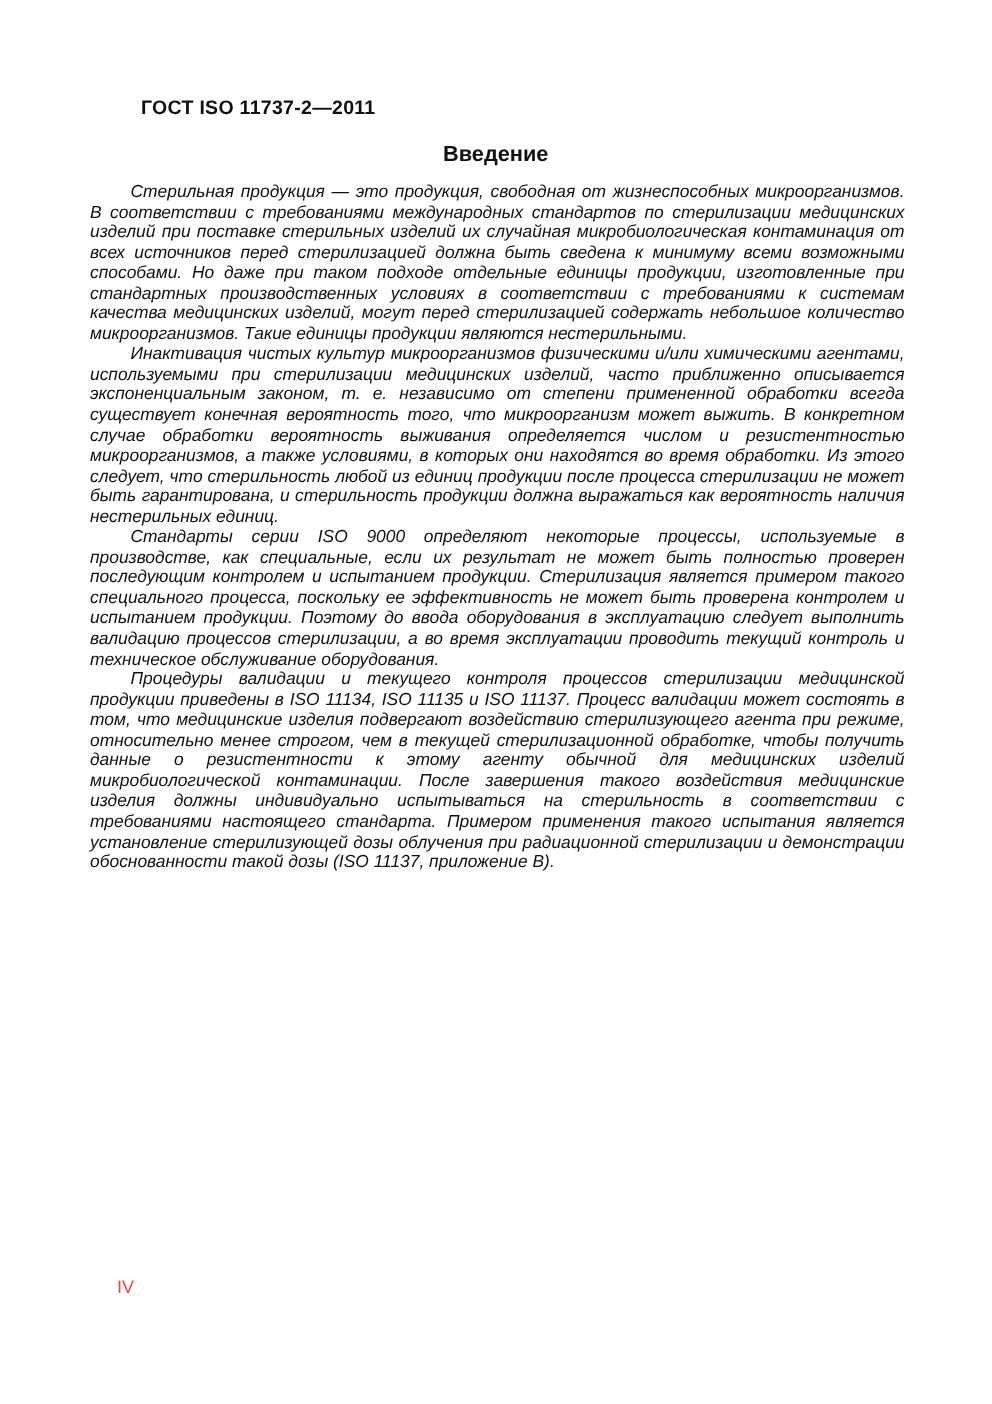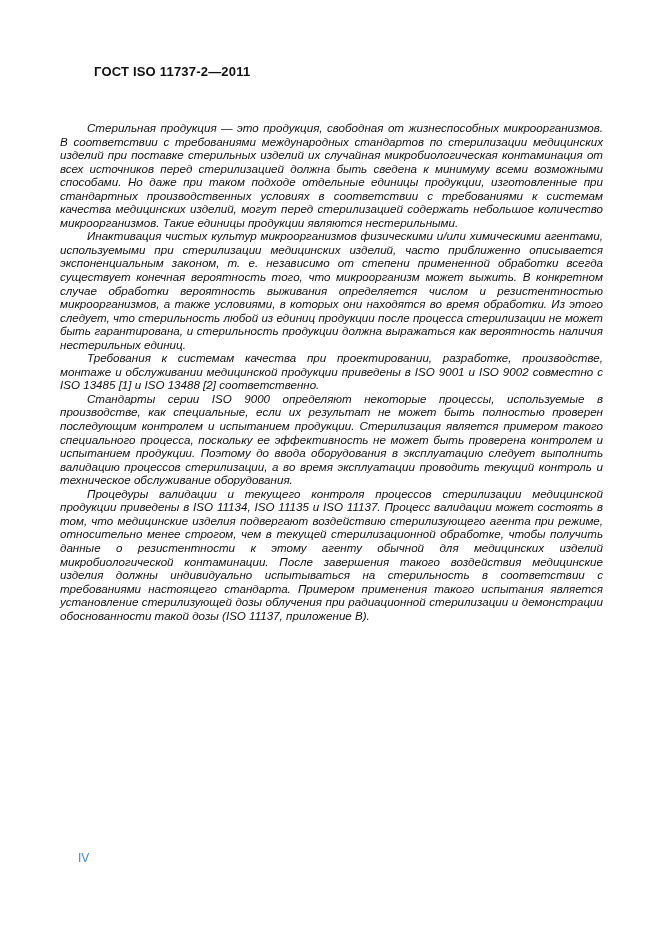--- a/index.html
+++ b/index.html
@@ -51,34 +51,34 @@
   .content p {
     margin: 0;
     padding: 0;
     text-indent: 27px;
   }
   .page-number {
     position: absolute;
     top: 851px;
     left: 78px;
     font-size: 12px;
-    color: #3b82f6;
+    color: #ef4444;
   }
 </style>
 </head>
 <body>
 
 <div class="page">
 
   <div class="running-header">ГОСТ ISO 11737-2—2011</div>
 
+  <h1 class="section-title">Введение</h1>
 
   <div class="content">
     <p>Стерильная продукция — это продукция, свободная от жизнеспособных микроорганизмов. В соответствии с требованиями международных стандартов по стерилизации медицинских изделий при поставке стерильных изделий их случайная микробиологическая контаминация от всех источников перед стерилизацией должна быть сведена к минимуму всеми возможными способами. Но даже при таком подходе отдельные единицы продукции, изготовленные при стандартных производственных условиях в соответствии с требованиями к системам качества медицинских изделий, могут перед стерилизацией содержать небольшое количество микроорганизмов. Такие единицы продукции являются нестерильными.</p>
     <p>Инактивация чистых культур микроорганизмов физическими и/или химическими агентами, используемыми при стерилизации медицинских изделий, часто приближенно описывается экспоненциальным законом, т. е. независимо от степени примененной обработки всегда существует конечная вероятность того, что микроорганизм может выжить. В конкретном случае обработки вероятность выживания определяется числом и резистентностью микроорганизмов, а также условиями, в которых они находятся во время обработки. Из этого следует, что стерильность любой из единиц продукции после процесса стерилизации не может быть гарантирована, и стерильность продукции должна выражаться как вероятность наличия нестерильных единиц.</p>
-    <p>Требования к системам качества при проектировании, разработке, производстве, монтаже и обслуживании медицинской продукции приведены в ISO 9001 и ISO 9002 совместно с ISO 13485 [1] и ISO 13488 [2] соответственно.</p>
     <p>Стандарты серии ISO 9000 определяют некоторые процессы, используемые в производстве, как специальные, если их результат не может быть полностью проверен последующим контролем и испытанием продукции. Стерилизация является примером такого специального процесса, поскольку ее эффективность не может быть проверена контролем и испытанием продукции. Поэтому до ввода оборудования в эксплуатацию следует выполнить валидацию процессов стерилизации, а во время эксплуатации проводить текущий контроль и техническое обслуживание оборудования.</p>
     <p>Процедуры валидации и текущего контроля процессов стерилизации медицинской продукции приведены в ISO 11134, ISO 11135 и ISO 11137. Процесс валидации может состоять в том, что медицинские изделия подвергают воздействию стерилизующего агента при режиме, относительно менее строгом, чем в текущей стерилизационной обработке, чтобы получить данные о резистентности к этому агенту обычной для медицинских изделий микробиологической контаминации. После завершения такого воздействия медицинские изделия должны индивидуально испытываться на стерильность в соответствии с требованиями настоящего стандарта. Примером применения такого испытания является установление стерилизующей дозы облучения при радиационной стерилизации и демонстрации обоснованности такой дозы (ISO 11137, приложение B).</p>
   </div>
 
   <div class="page-number">IV</div>
 
 </div>
 
 </body></html>

